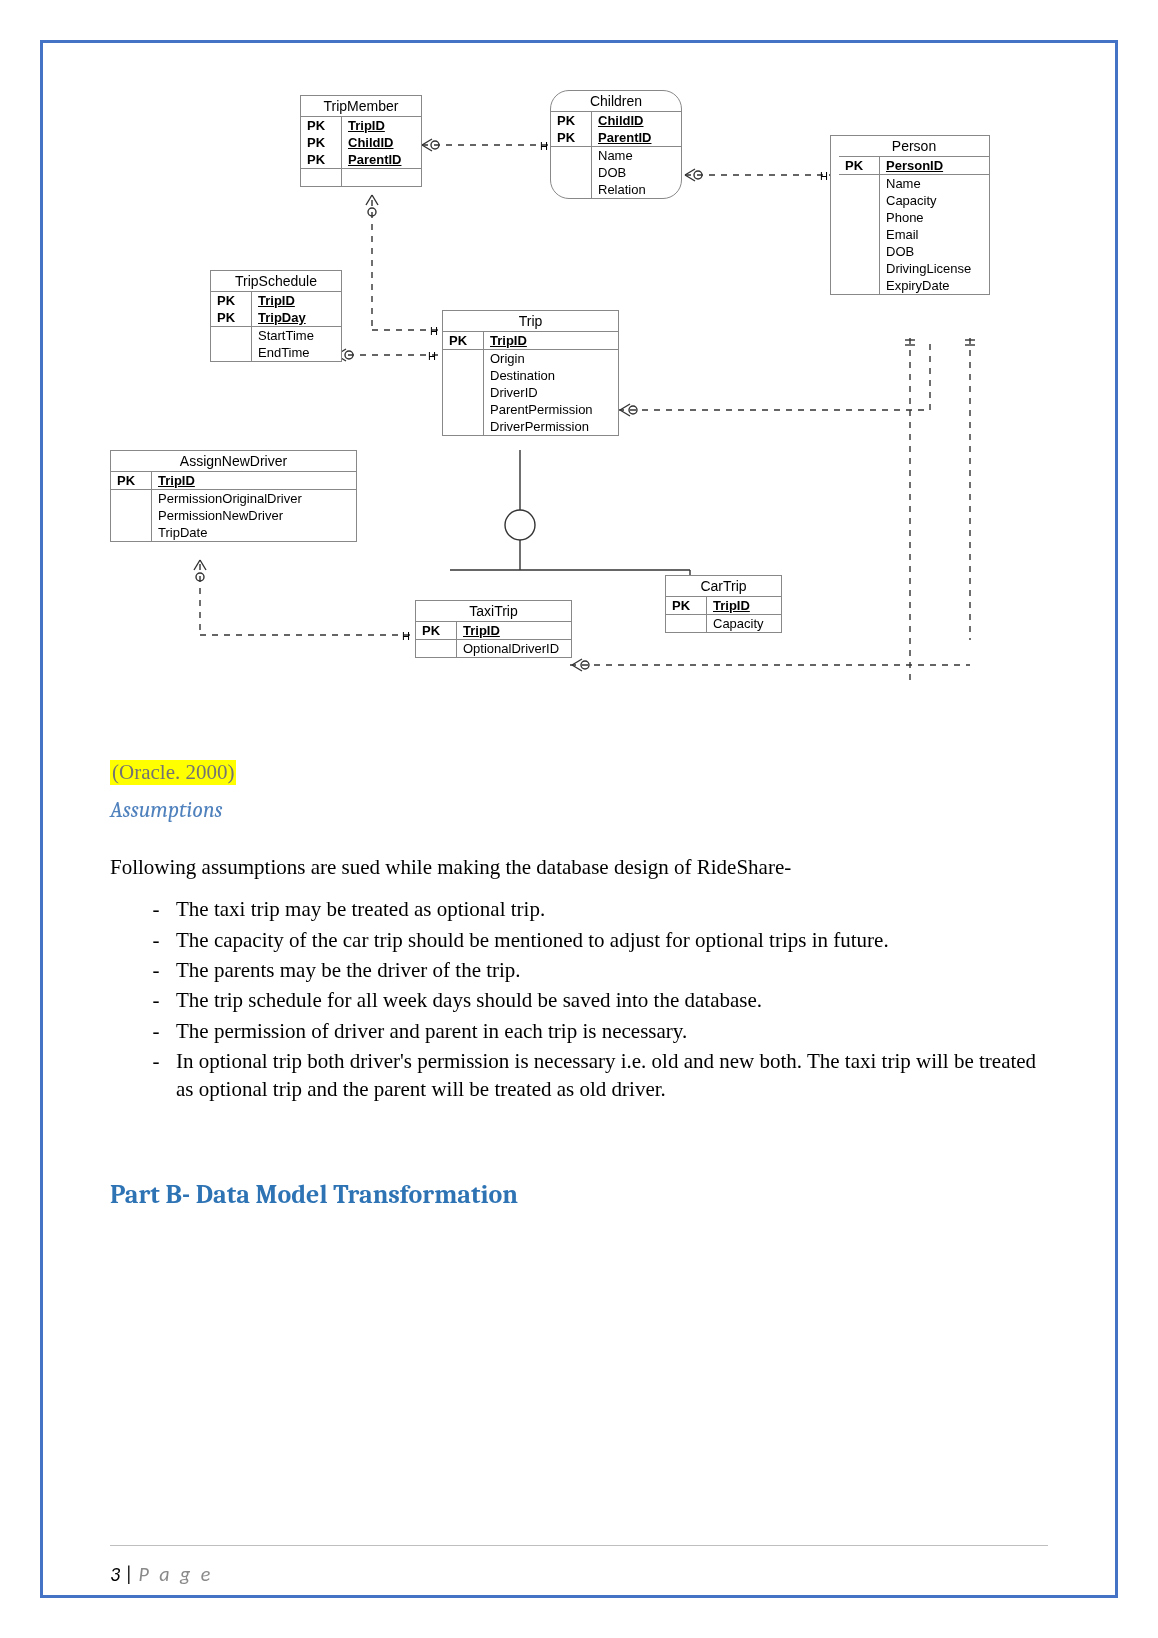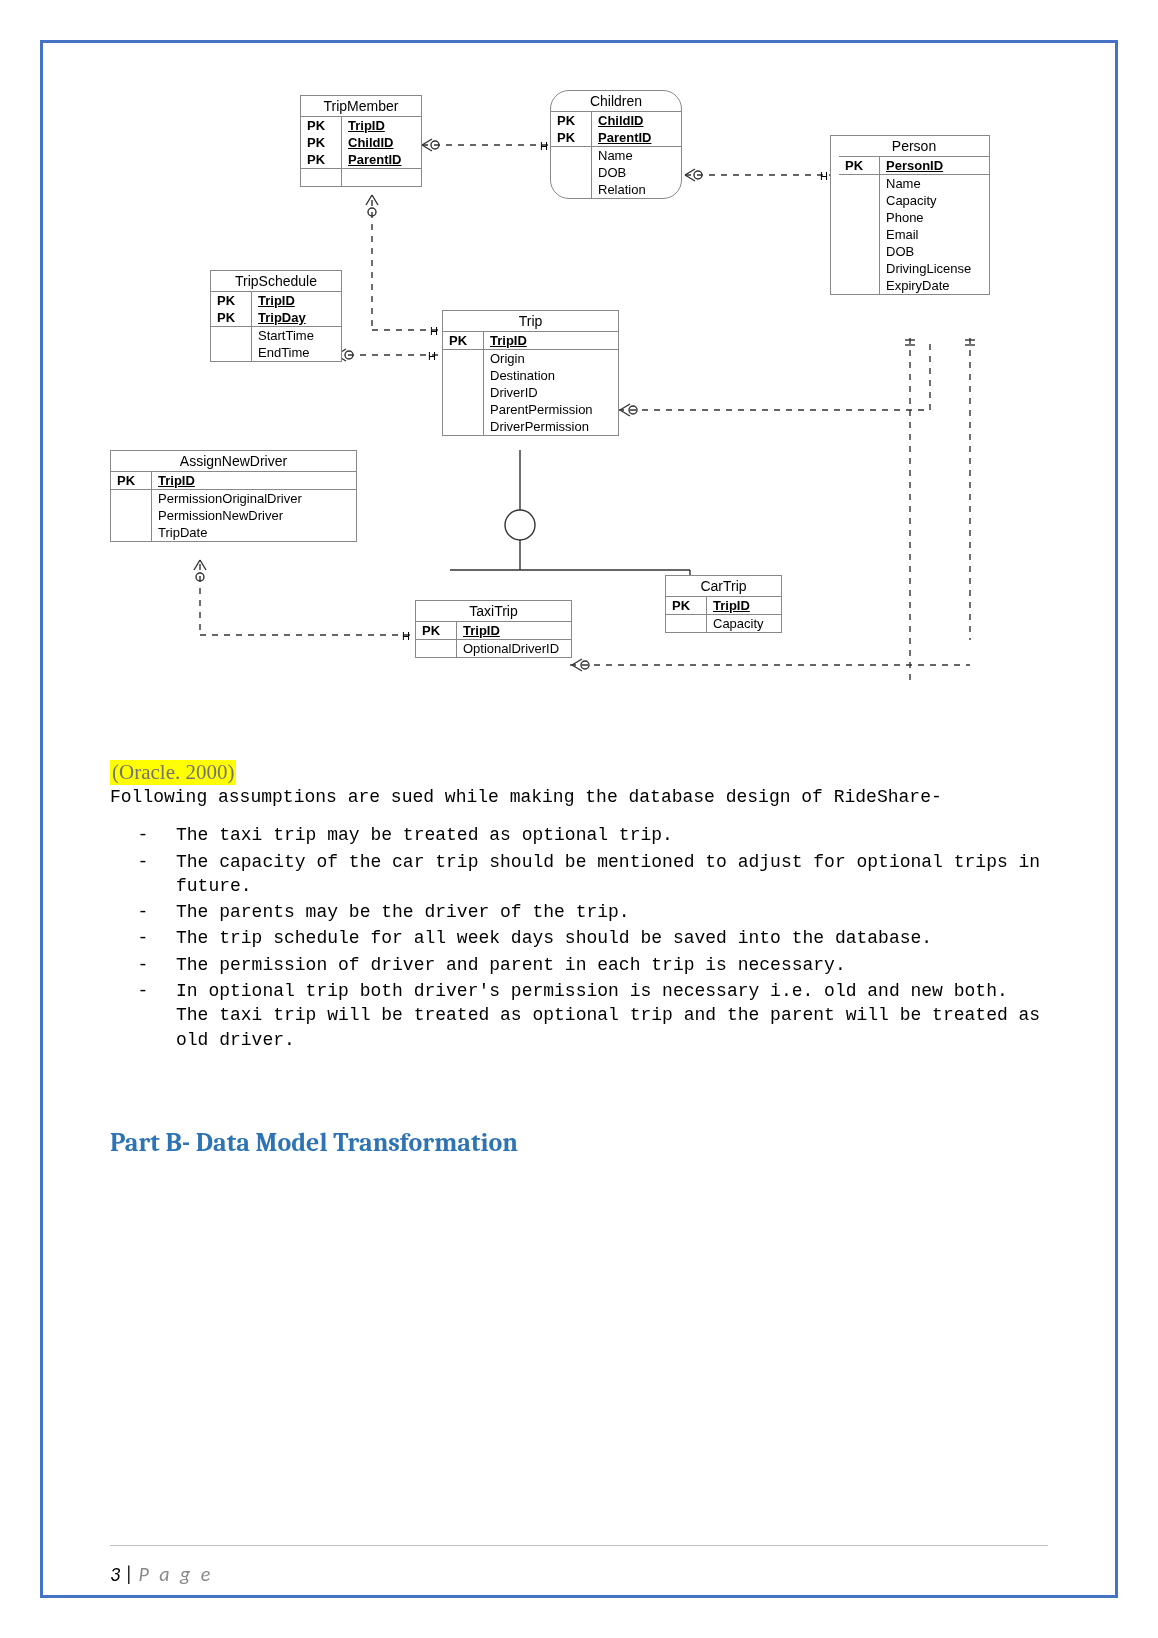--- a/index.html
+++ b/index.html
@@ -94,22 +94,22 @@
   }
   .assumptions-heading {
     font-family: "Cambria", "Times New Roman", serif;
     font-style: italic;
     color: #4f81bd;
     font-size: 22px;
     margin-top: 12px;
     margin-bottom: 30px;
   }
   .body-text {
-    font-family: Liberation Mono, monospace;
-    font-size: 18px;
+    font-family: Liberation Serif, serif;
+    font-size: 21px;
     color: #000;
     line-height: 1.35;
   }
   ul.assump {
     margin: 14px 0 0 0;
     padding-left: 60px;
   }
   ul.assump li {
     list-style-type: "-  ";
     padding-left: 6px;
@@ -455,20 +455,21 @@
                 <td>Capacity</td>
               </tr>
         </tbody>
           </table>
       </div>
     </div>
 
     
     <div class="citation">(Oracle. 2000)</div>
 
+    <div class="assumptions-heading">Assumptions</div>
 
     <div class="body-text">Following assumptions are sued while making the database design of RideShare-</div>
 
     <ul class="assump body-text">
       <li>The taxi trip may be treated as optional trip.</li>
       <li>The capacity of the car trip should be mentioned to adjust for optional trips in future.</li>
       <li>The parents may be the driver of the trip.</li>
       <li>The trip schedule for all week days should be saved into the database.</li>
       <li>The permission of driver and parent in each trip is necessary.</li>
       <li>In optional trip both driver's permission is necessary i.e. old and new both. The taxi trip will be treated as optional trip and the parent will be treated as old driver.</li>

